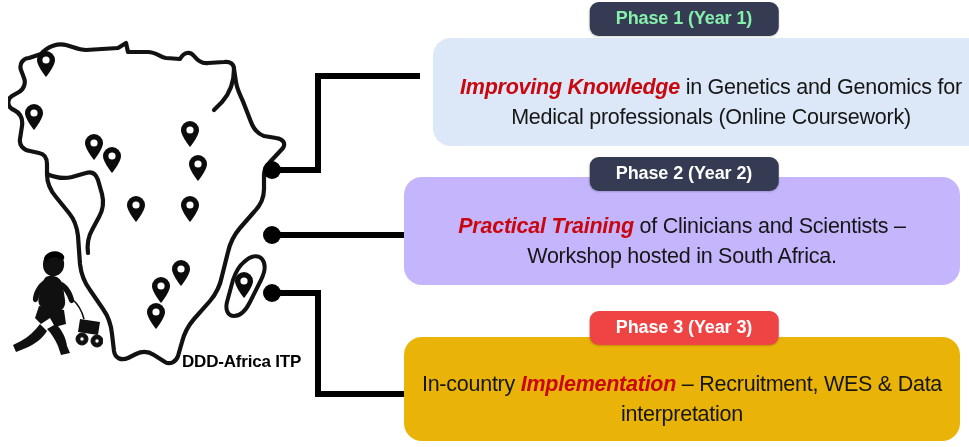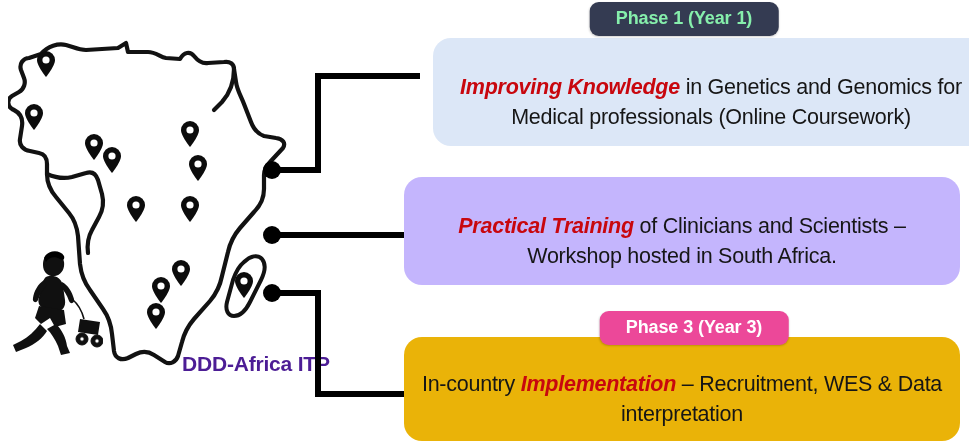--- a/index.html
+++ b/index.html
@@ -36,23 +36,23 @@
     left: 8px;
     top: 248px;
     width: 95px;
     height: 112px;
   }
   #map-caption {
     position: absolute;
     left: 182px;
     top: 352px;
     font-family: "Liberation Sans", sans-serif;
-    font-size: 21px;
+    font-size: 17px;
     font-weight: 700;
-    color: #4c1d95;
+    color: #000000;
     letter-spacing: -0.2px;
     white-space: nowrap;
   }
 
   
   #connectors-svg {
     position: absolute;
     left: 260px;
     top: 0;
     width: 160px;
@@ -233,23 +233,24 @@
   </div>
   <div class="phase-badge" id="phase-1-badge" style="left: 684px; transform: translateX(-50%); top: 2px; background: rgb(52, 59, 82); color: #86efac;">Phase 1 (Year 1)</div>
 
   <div class="phase-box" id="phase-2" style="background: #c4b5fd;">
     <div class="phase-box-body">
       <div class="phase-text" style="color: rgb(22, 22, 22);">
         <span class="accent" style="color: rgb(200, 7, 14);">Practical Training</span><span> of Clinicians and Scientists – Workshop hosted in South Africa.</span>
       </div>
     </div>
   </div>
+  <div class="phase-badge" id="phase-2-badge" style="left: 684px; transform: translateX(-50%); top: 157px; background: rgb(52, 59, 82); color: rgb(255, 255, 255);">Phase 2 (Year 2)</div>
 
   <div class="phase-box" id="phase-3" style="background: #eab308;">
     <div class="phase-box-body">
       <div class="phase-text" style="color: rgb(22, 22, 22);">
         <span>In-country </span><span class="accent" style="color: rgb(200, 7, 14);">Implementation</span><span> – Recruitment, WES &amp; Data interpretation</span>
       </div>
     </div>
   </div>
-  <div class="phase-badge" id="phase-3-badge" style="left: 684px; transform: translateX(-50%); top: 311px; background: #ec4899; color: rgb(255, 255, 255); margin-left: 10px;">Phase 3 (Year 3)</div>
+  <div class="phase-badge" id="phase-3-badge" style="left: 684px; transform: translateX(-50%); top: 311px; background: #ef4444; color: rgb(255, 255, 255);">Phase 3 (Year 3)</div>
 
 </div>
 
 </body></html>

